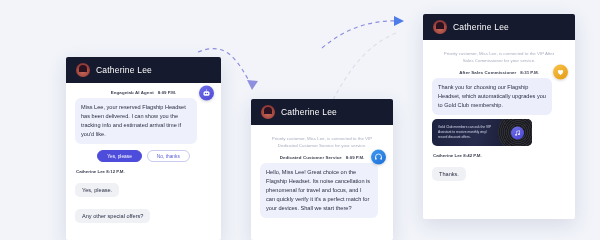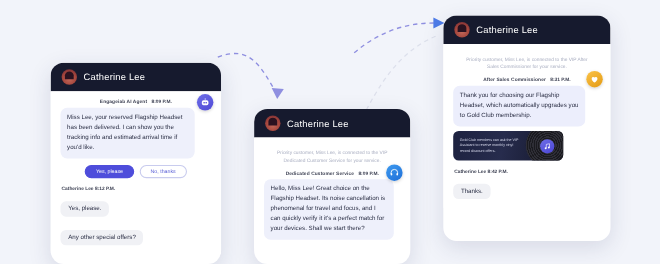--- a/index.html
+++ b/index.html
@@ -10,23 +10,24 @@
     position:relative;
   }
   .stage { position:absolute; inset:0; }
 
   svg.connectors { position:absolute; left:0; top:0; width:600px; height:240px; }
 
   
   .panel {
     position:absolute;
     background:#ffffff;
-    border-radius:12px;
+    border-radius:2px;
     box-shadow:0 6px 20px rgba(40,44,90,0.13);
     overflow:hidden;
+    margin-left:20px;
   }
   .panel-head {
     background:#161a2e;
     height:26px;
     display:flex;
     align-items:center;
     gap:6px;
     padding:0 10px;
   }
   .avatar {

